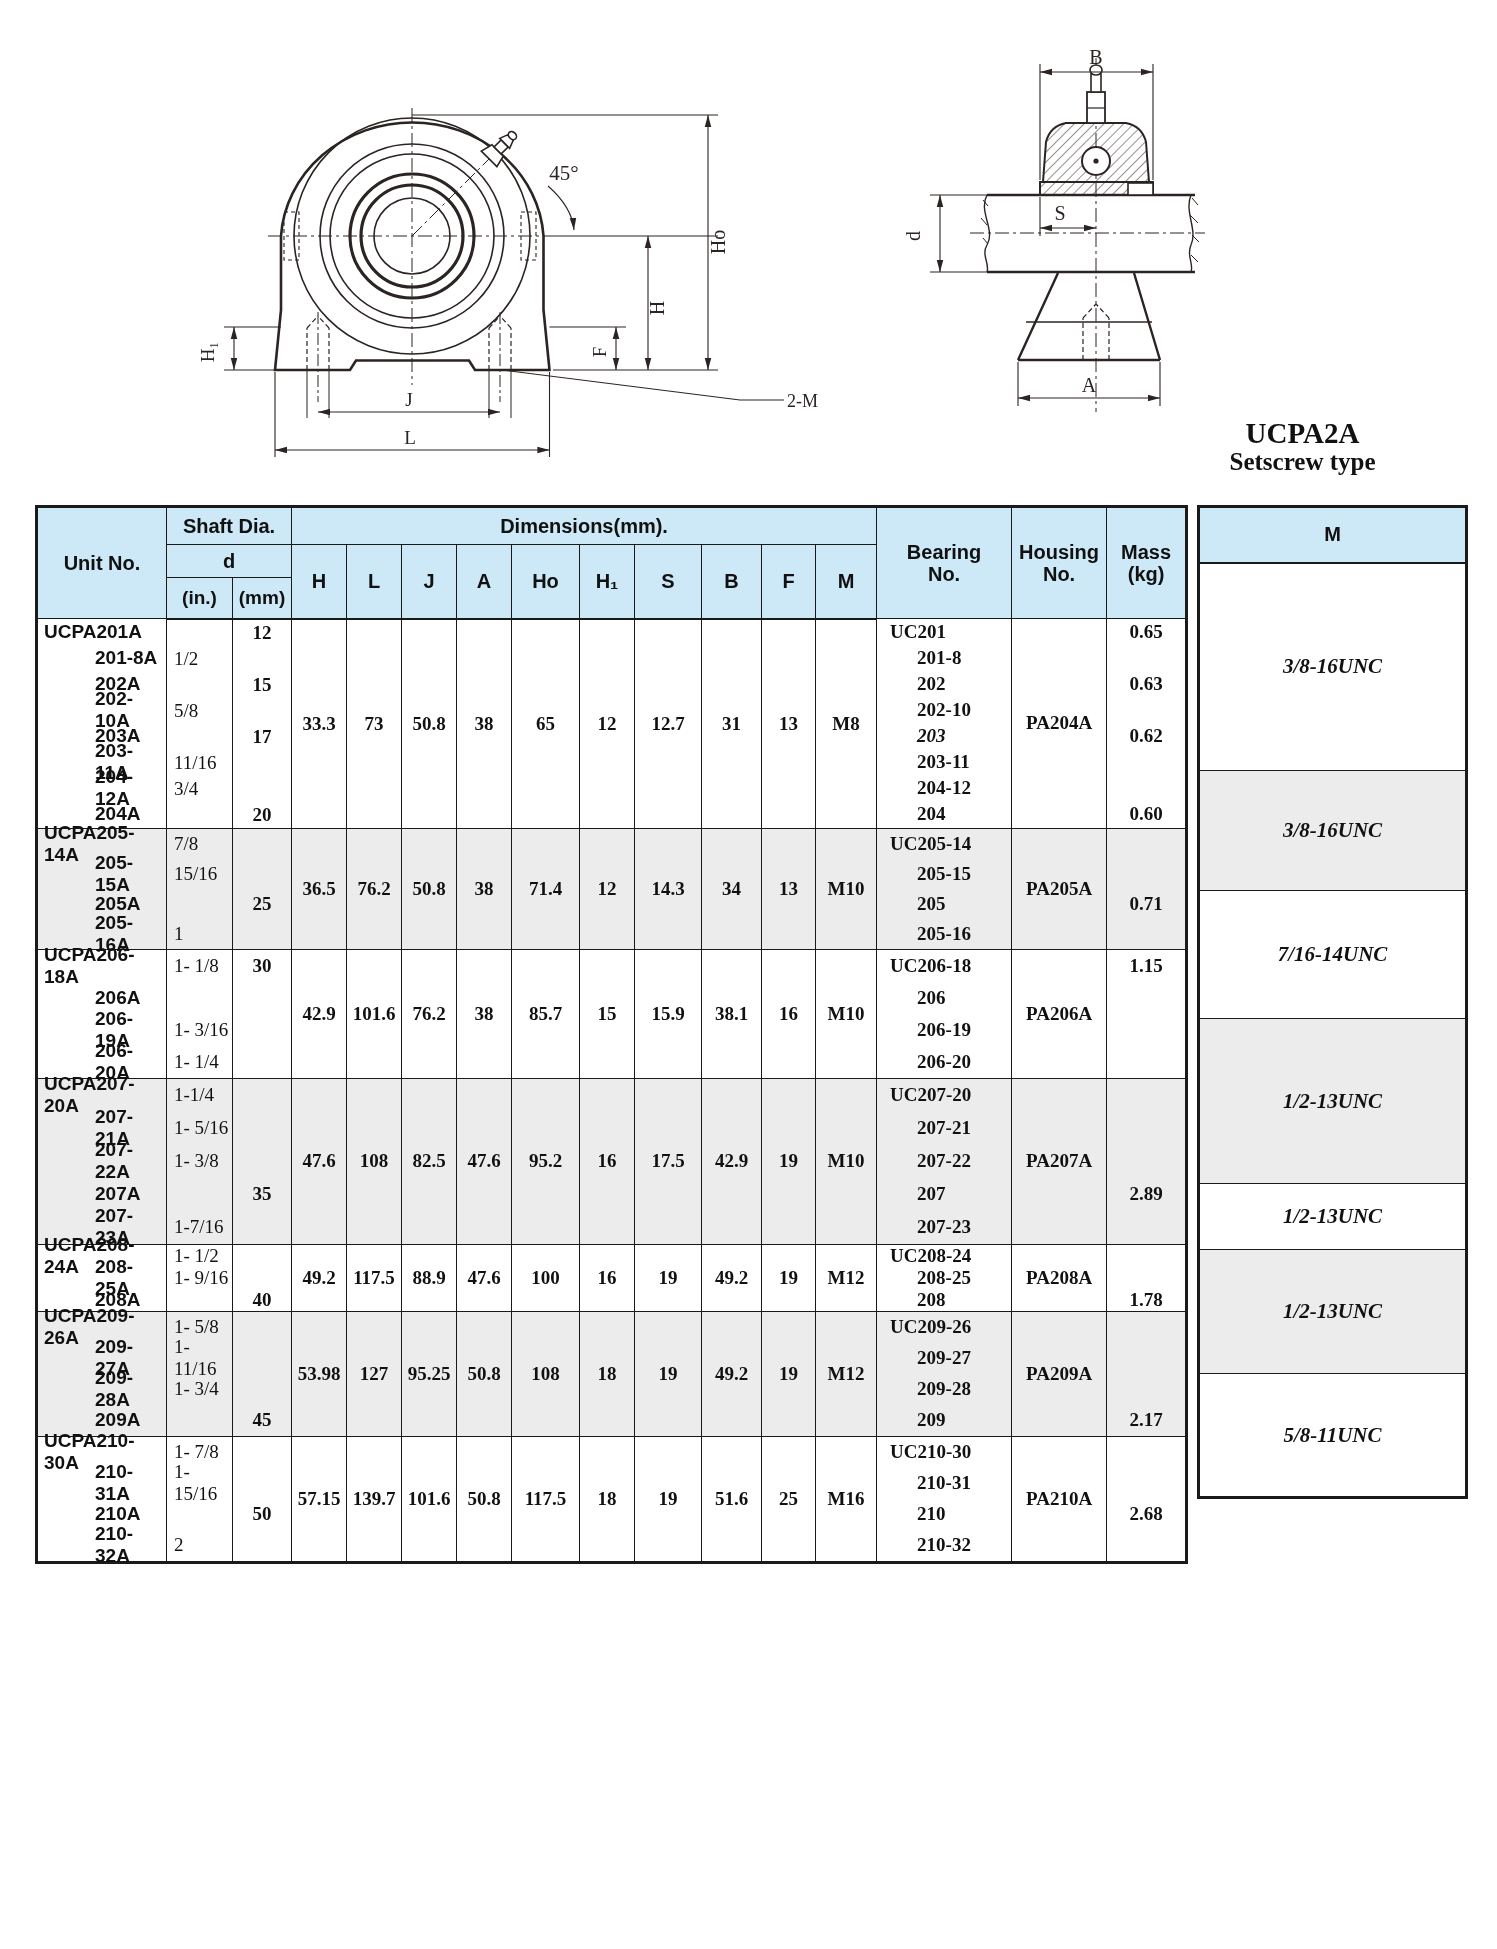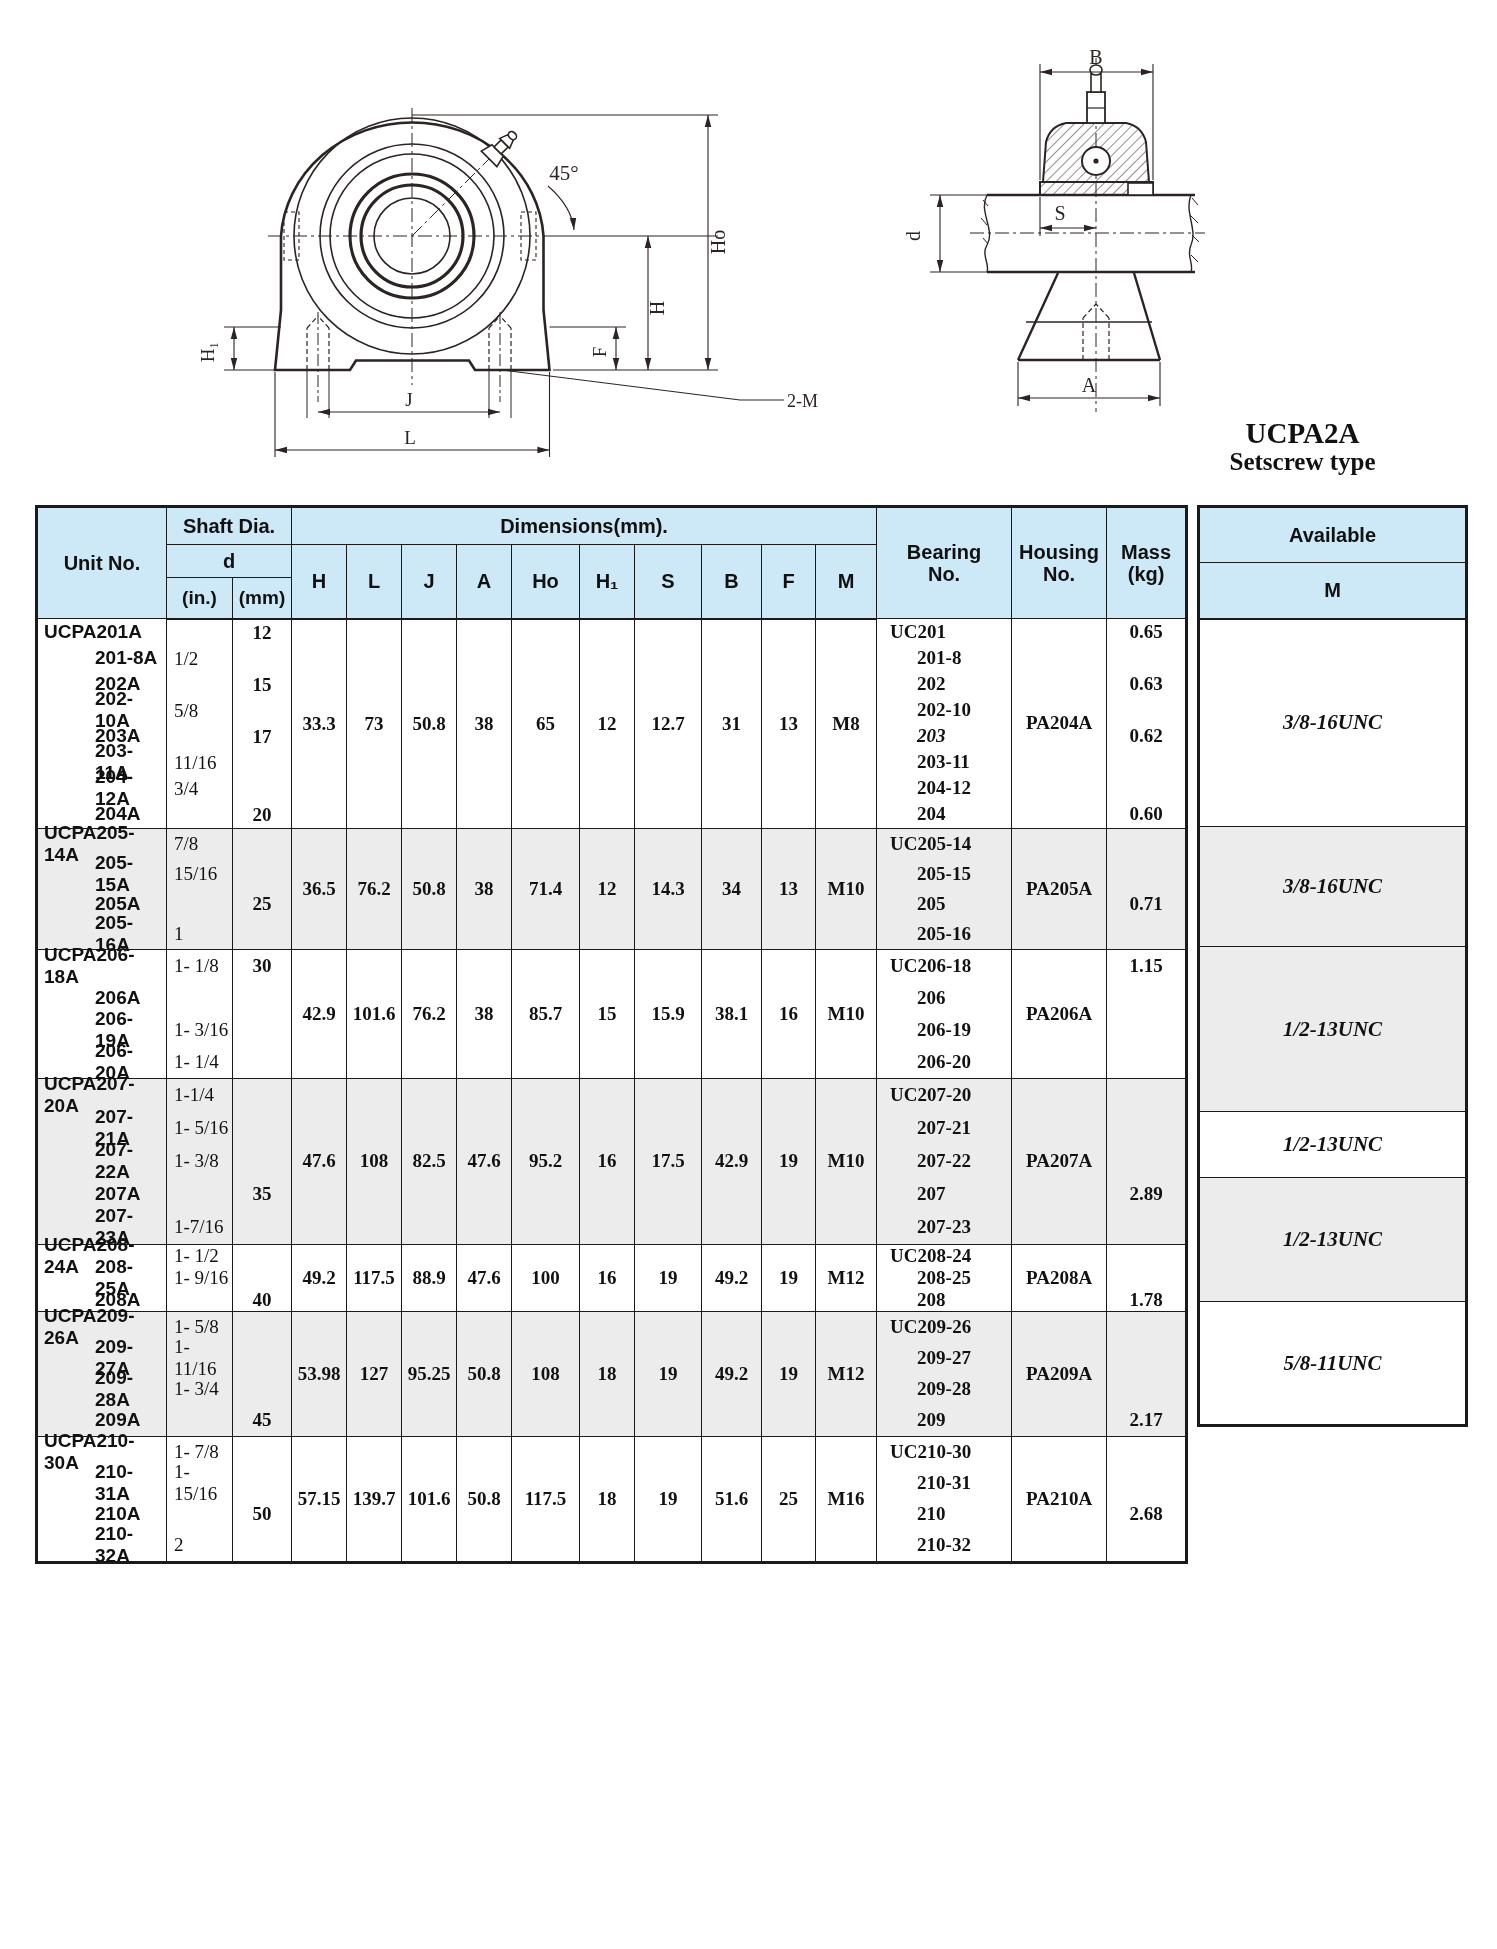--- a/index.html
+++ b/index.html
@@ -609,33 +609,33 @@
         </tr>
       </tbody>
   </table>
 
   <table id="avail-table">
     <colgroup>
         <col style="width:268px">
       </colgroup>
     <thead>
       <tr class="hav">
-          <th>Available</th>
-        </tr>
-      <tr class="hav">
           <th>M</th>
         </tr>
     </thead>
     <tbody>
         <tr style="height: 208px;">
           <td class="c-avail">3/8-16UNC</td>
         </tr>
         <tr class="alt" style="height: 120px;">
           <td class="c-avail">3/8-16UNC</td>
         </tr>
+        <tr style="height: 128px;">
+          <td class="c-avail">7/16-14UNC</td>
+        </tr>
         <tr class="alt" style="height: 165px;">
           <td class="c-avail">1/2-13UNC</td>
         </tr>
         <tr style="height: 66px;">
           <td class="c-avail">1/2-13UNC</td>
         </tr>
         <tr class="alt" style="height: 124px;">
           <td class="c-avail">1/2-13UNC</td>
         </tr>
         <tr style="height: 124px;">

